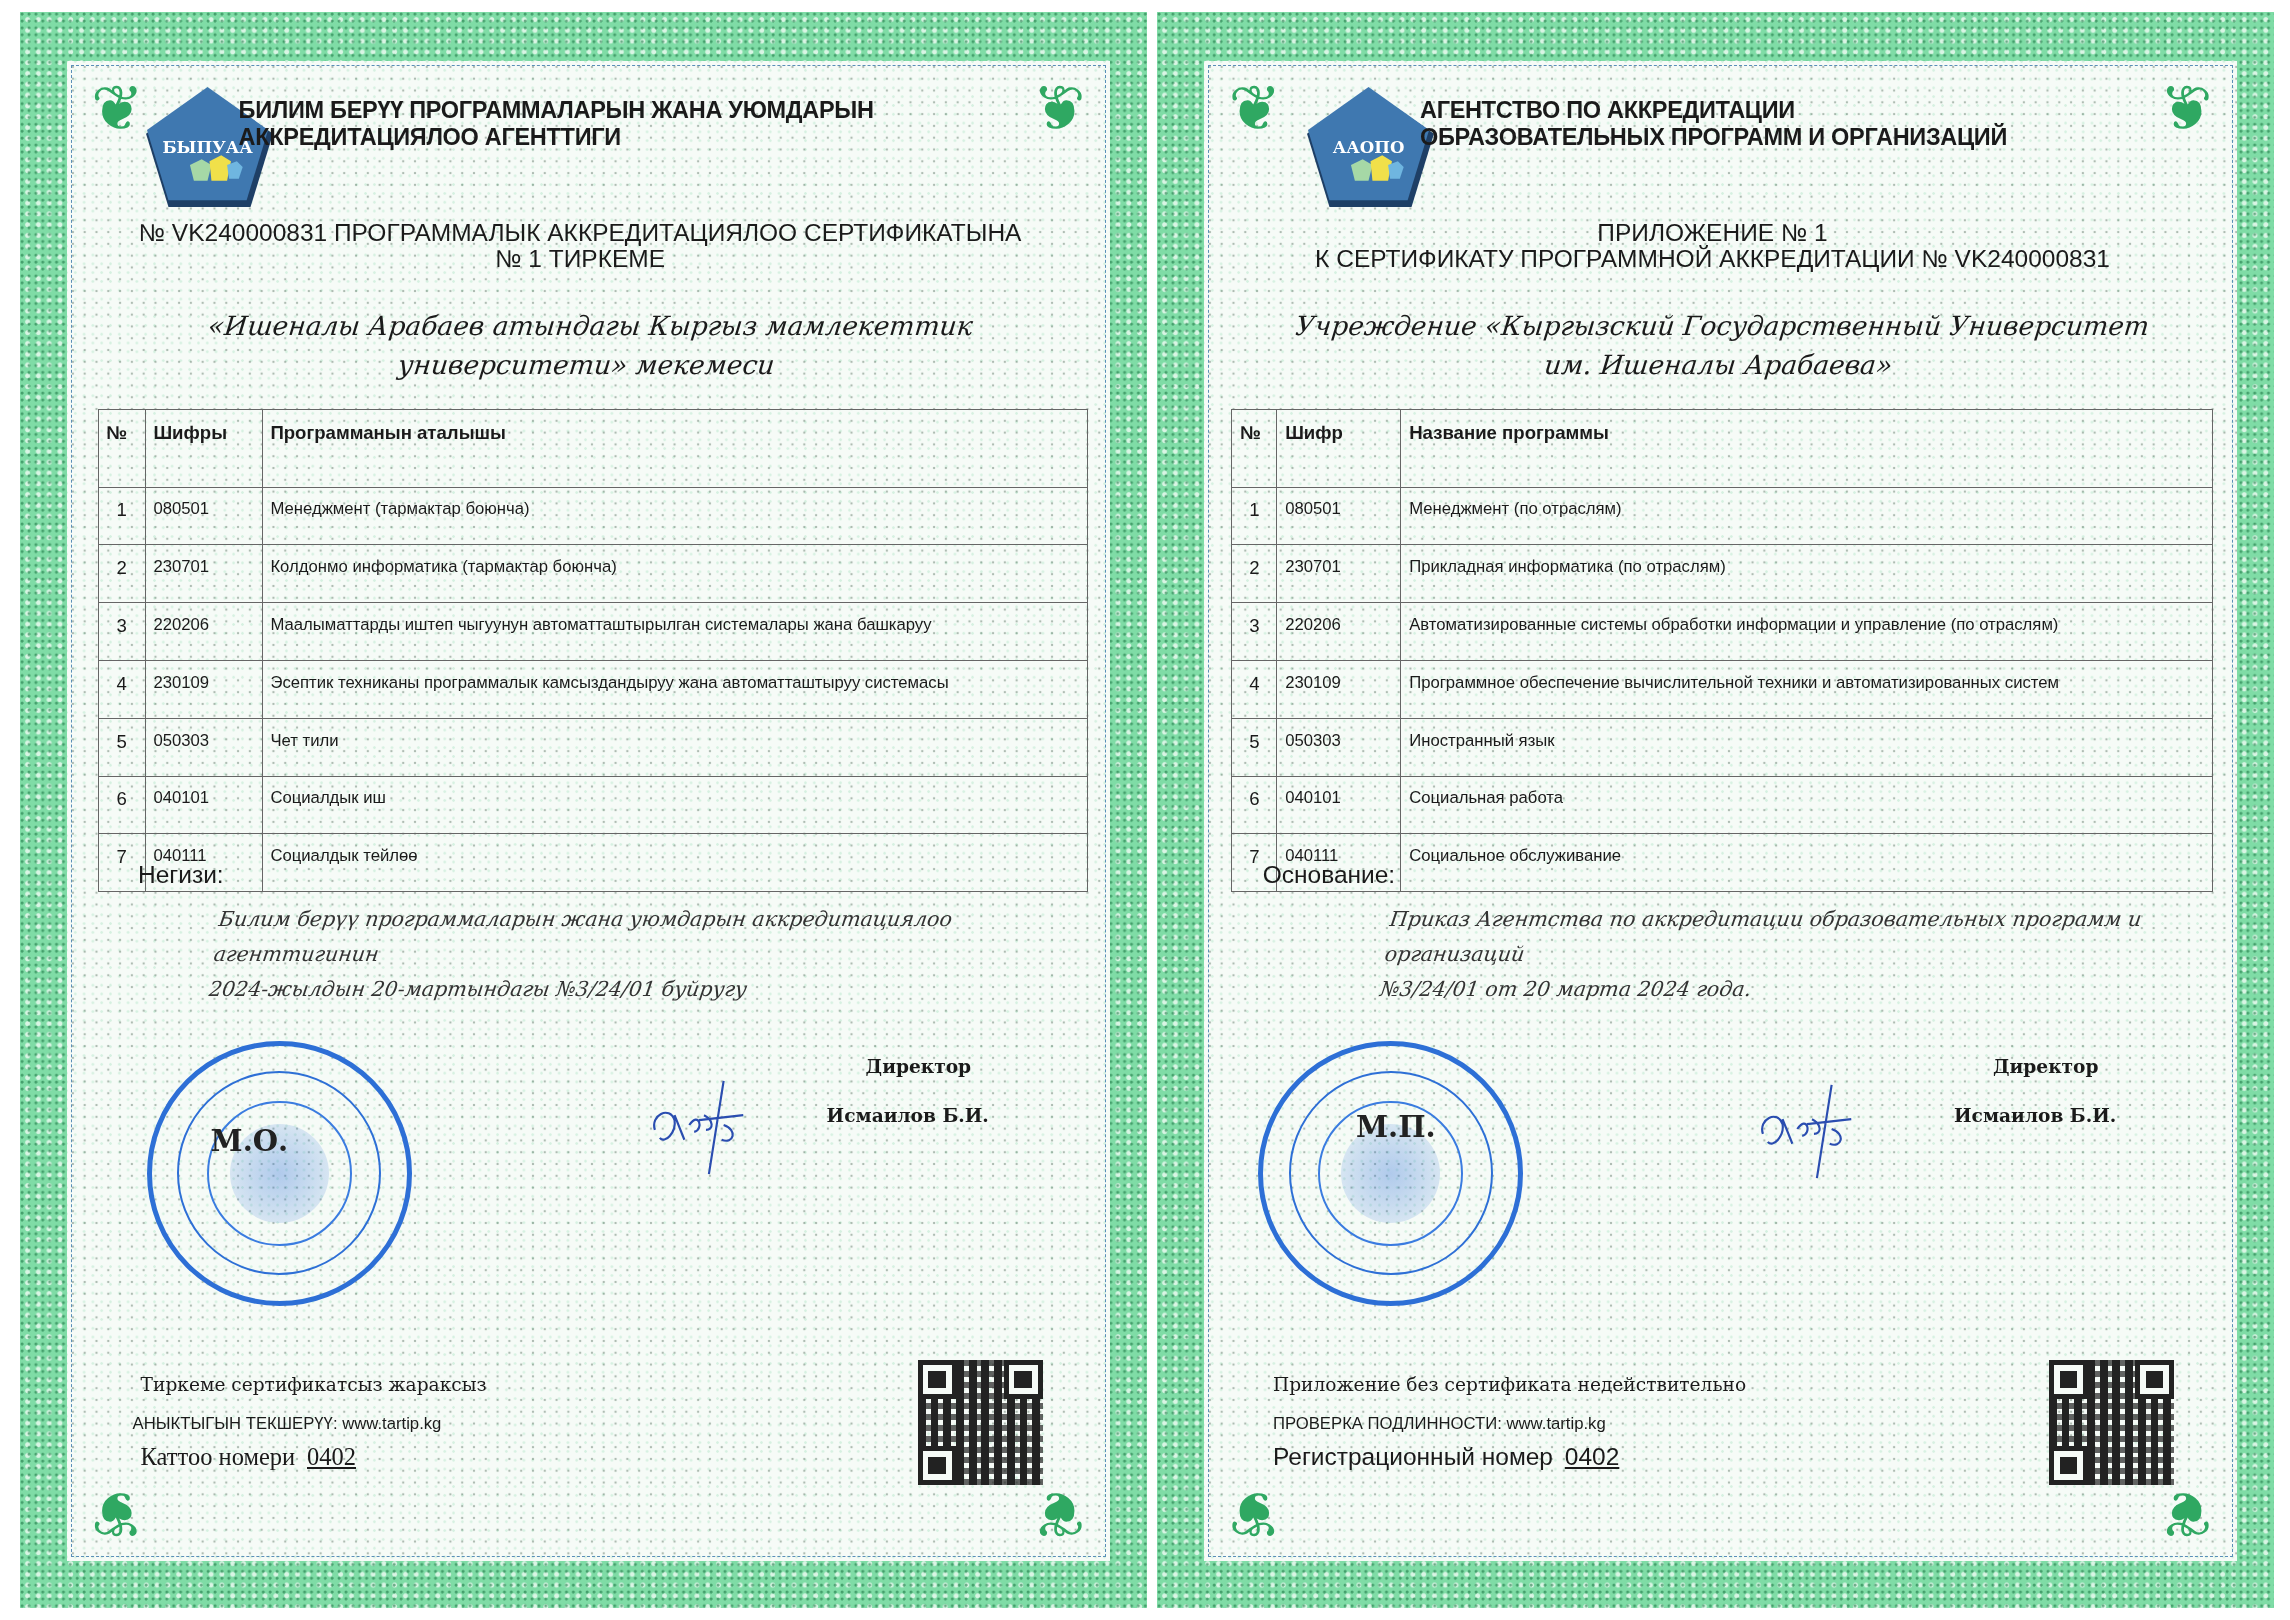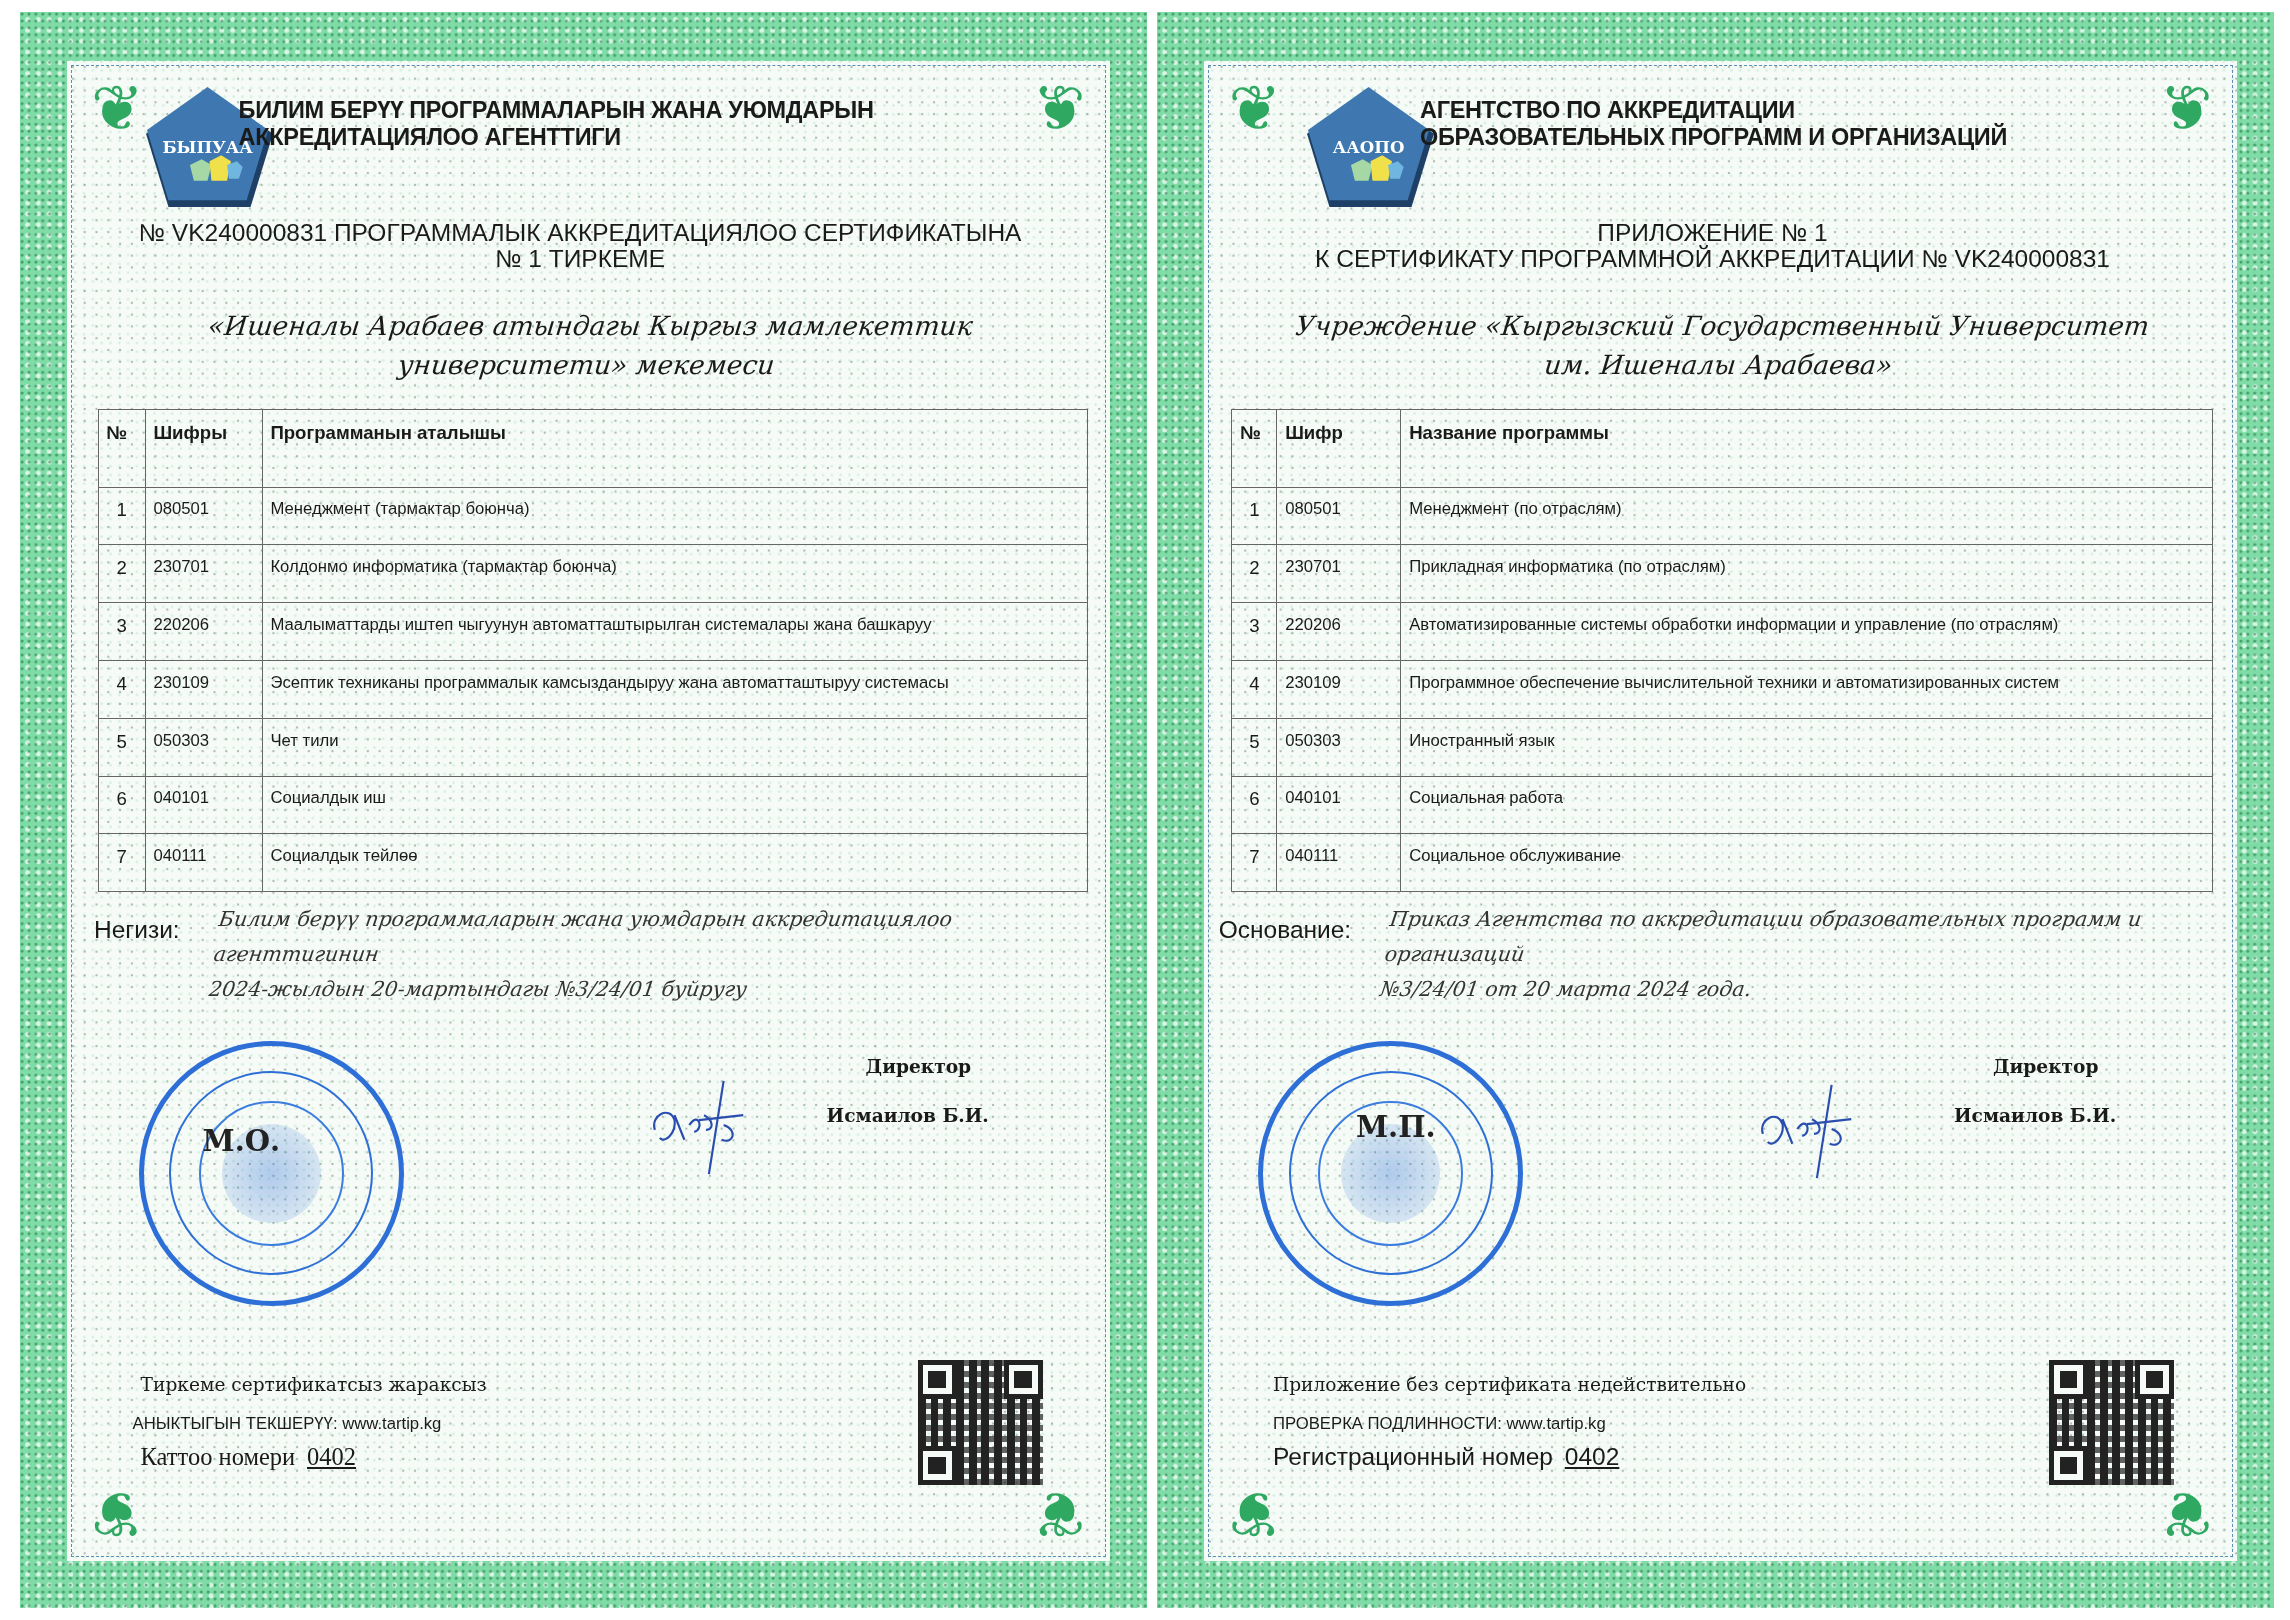--- a/index.html
+++ b/index.html
@@ -58,21 +58,21 @@
     position: absolute; top: 348px; border-collapse: collapse;
     font-size: 16.7px;
   }
   table.prog td, table.prog th {
     border: 1.5px solid #666; vertical-align: top; padding: 11.8px 7.8px 0 7.8px;
     height: 45px; text-align: left;
   }
   table.prog th { font-weight: bold; font-size: 18.6px; height: 65px; padding-top: 11.8px; }
   table.prog td.n { text-align: center; font-size: 18.6px; }
   .basis {
-    position: absolute; top: 855px; font-size: 24.5px;
+    position: absolute; top: 800px; font-size: 24.5px; margin-left: 44px;
   }
   .basis-text {
     position: absolute; top: 841px;
     font-family: "DejaVu Serif", serif; font-style: italic; font-size: 20.6px;
     line-height: 35px; color: #333; transform: skewX(-8deg);
   }
   .stamp {
     position: absolute; width: 265px; height: 265px; border-radius: 50%;
     border: 5.9px solid #2d6fd6; box-sizing: border-box;
   }
@@ -186,21 +186,21 @@
           </tr>
     </tbody>
       </table>
 
     <div class="basis" style="left:27.4px;">Негизи:</div>
     <div class="basis-text" style="left:147px;">
       <div>Билим берүү программаларын жана уюмдарын аккредитациялоо агенттигинин</div>
       <div style="padding-left:0px">2024-жылдын 20-мартындагы №3/24/01 буйругу</div>
     </div>
 
-    <div class="stamp" style="left:72px; top:980px;">
+    <div class="stamp" style="left:80px; top:980px;">
       <div class="ring2"></div>
       <div class="ring3"></div>
       <div class="emblem"></div>
       <div class="mark">М.О.</div>
     </div>
 
     <svg class="signature" style="left:578px; top:1010px;" viewBox="0 0 120 110">
       <path d="M10,60 C5,45 25,35 30,50 C32,62 20,75 15,68 M30,45 L40,70 M45,55 C55,40 60,60 50,62 M60,45 C70,50 70,60 62,60 M80,10 L65,105 M55,50 L100,45 M80,55 C95,60 90,75 78,70" stroke="#2a4db0" stroke-width="2.2" fill="none"></path>
     </svg>
 

